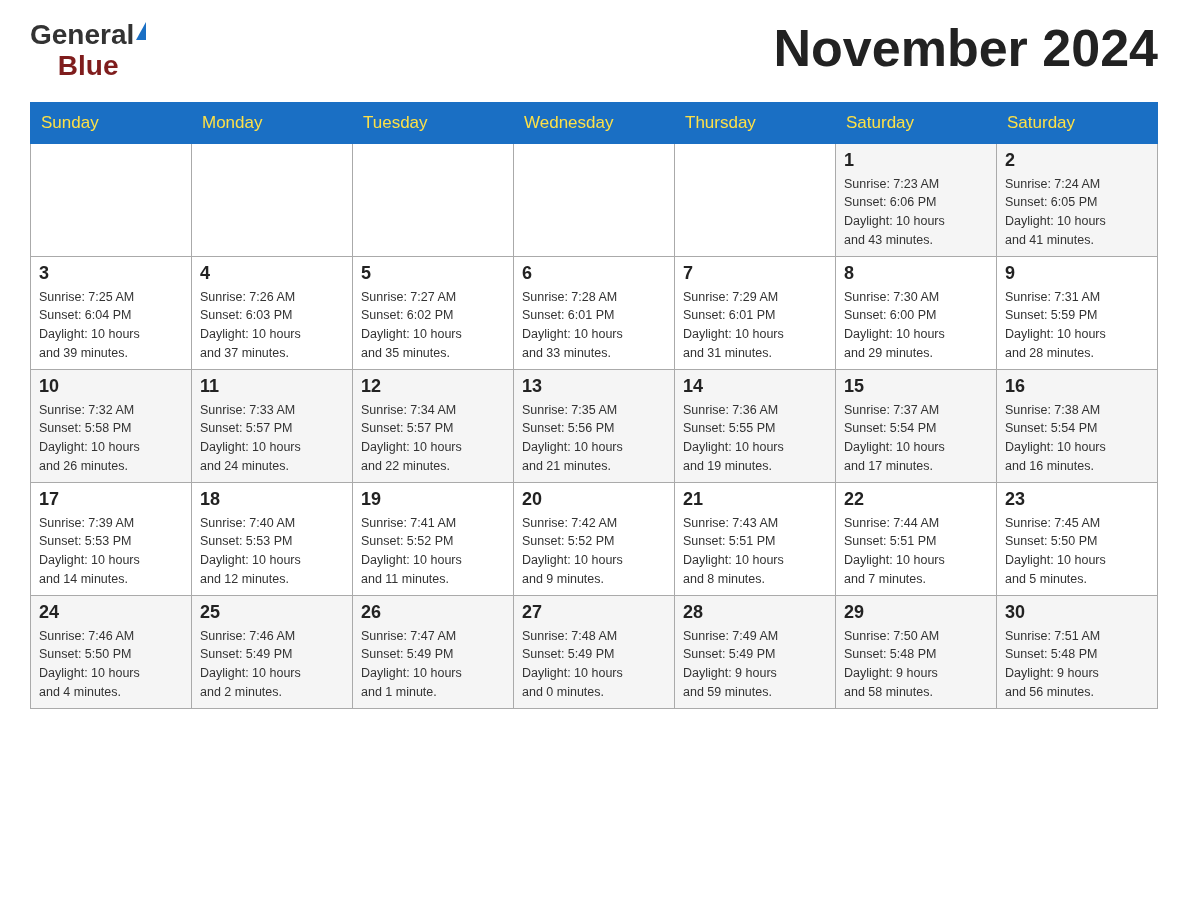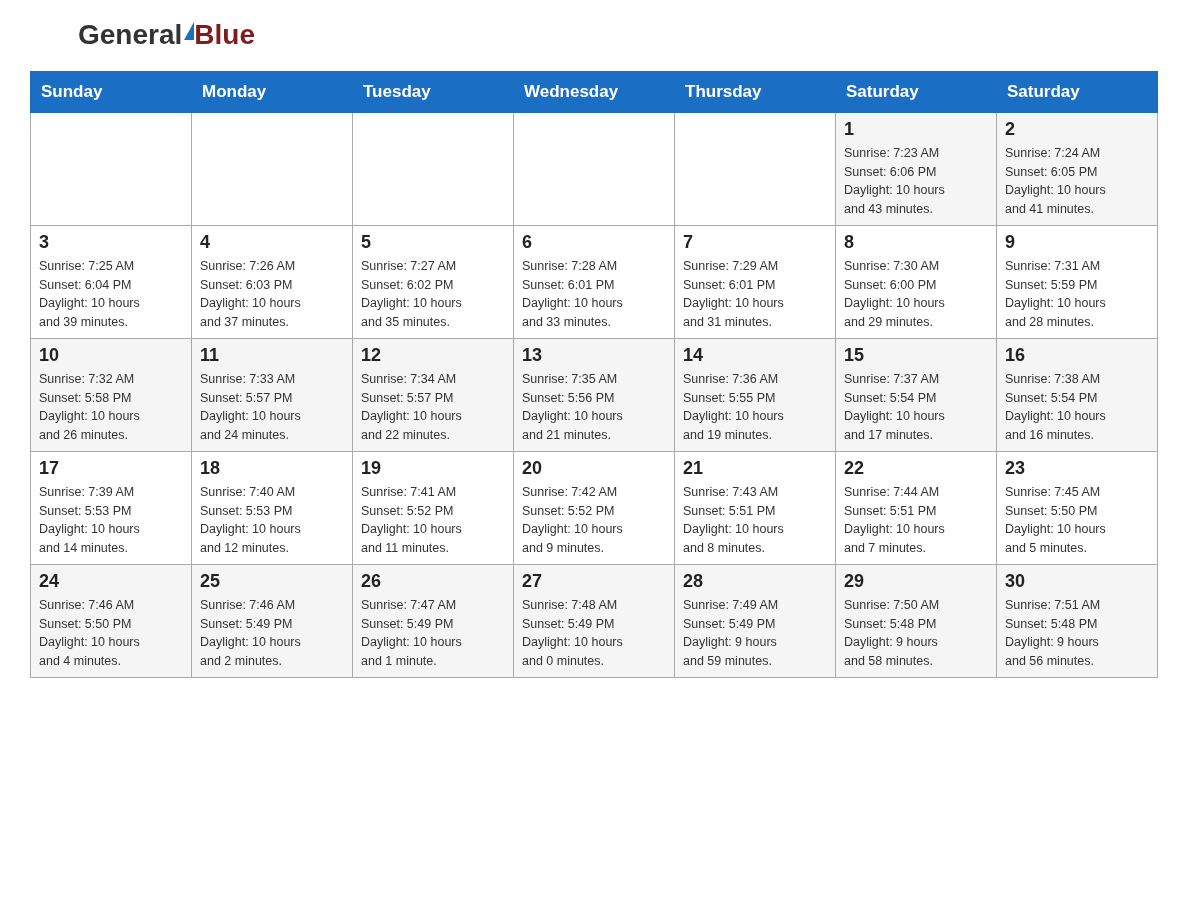--- a/index.html
+++ b/index.html
@@ -11,23 +11,22 @@
       padding: 20px 30px;
     }
     .header-area {
       display: flex;
       justify-content: space-between;
       align-items: flex-start;
       margin-bottom: 20px;
     }
     .logo {
       display: flex;
-      flex-direction: row;
+      flex-direction: column;
       align-items: center;
-      margin-left: 48px;
     }
     .logo-general {
       font-size: 28px;
       font-weight: bold;
       color: #333;
       line-height: 1.1;
     }
     .logo-blue {
       font-size: 28px;
       font-weight: bold;
@@ -64,23 +63,23 @@
       color: #444;
       margin-top: 4px;
     }
     .calendar-table {
       width: 100%;
       border-collapse: collapse;
       table-layout: fixed;
     }
     .calendar-table th {
       background-color: #1a6fc4;
-      color: #ffffff;
+      color: #fde047;
       font-size: 17px;
-      font-weight: bold;
+      font-weight: normal;
       padding: 10px 10px;
       text-align: left;
       border: 1px solid #1a6fc4;
     }
     .calendar-table td {
       border: 1px solid #aaa;
       vertical-align: top;
       padding: 6px 8px;
       height: 110px;
       background: #fff;
@@ -113,20 +112,21 @@
   <div class="logo">
     <div class="logo-row">
       <span class="logo-general">General</span>
       <span class="logo-triangle"></span>
     </div>
     <div class="logo-row">
       <span class="logo-blue">Blue</span>
     </div>
   </div>
   <div class="title-area">
+    <div class="month-title">November 2024</div>
   </div>
 </div>
 
 <table class="calendar-table">
   <thead>
     <tr>
     <th>Sunday</th>
         <th>Monday</th>
         <th>Tuesday</th>
         <th>Wednesday</th>

